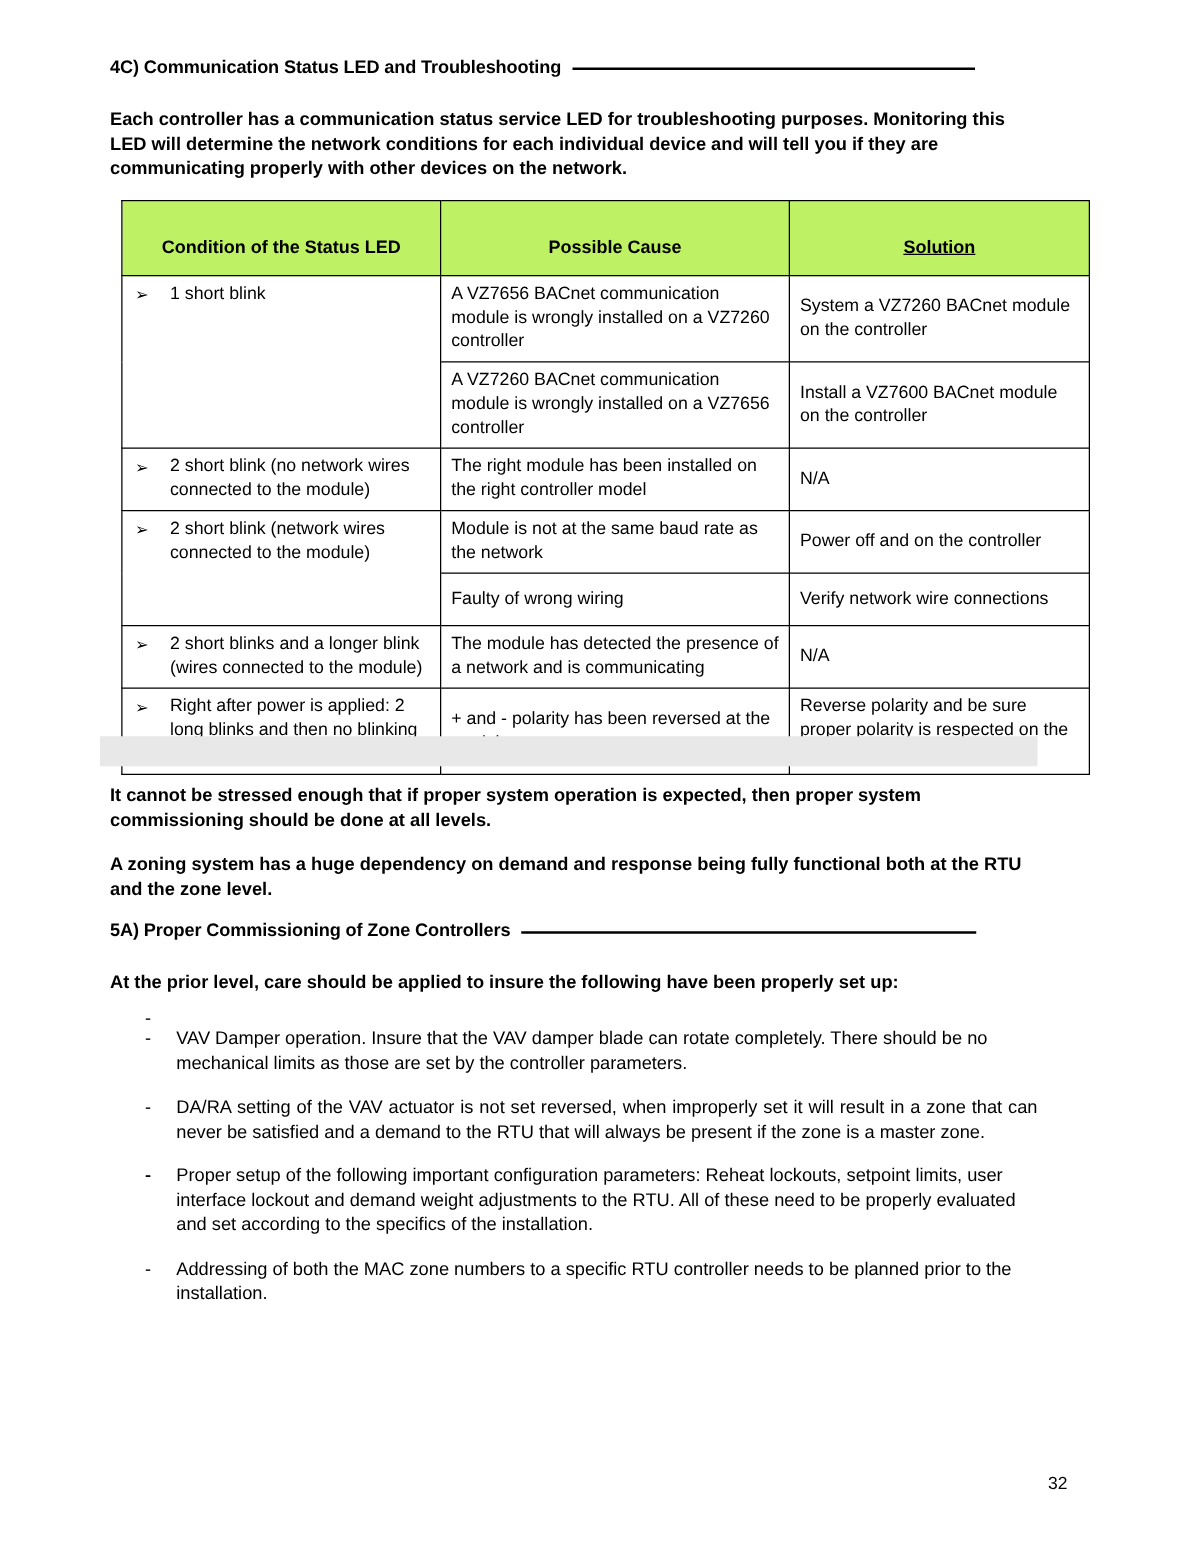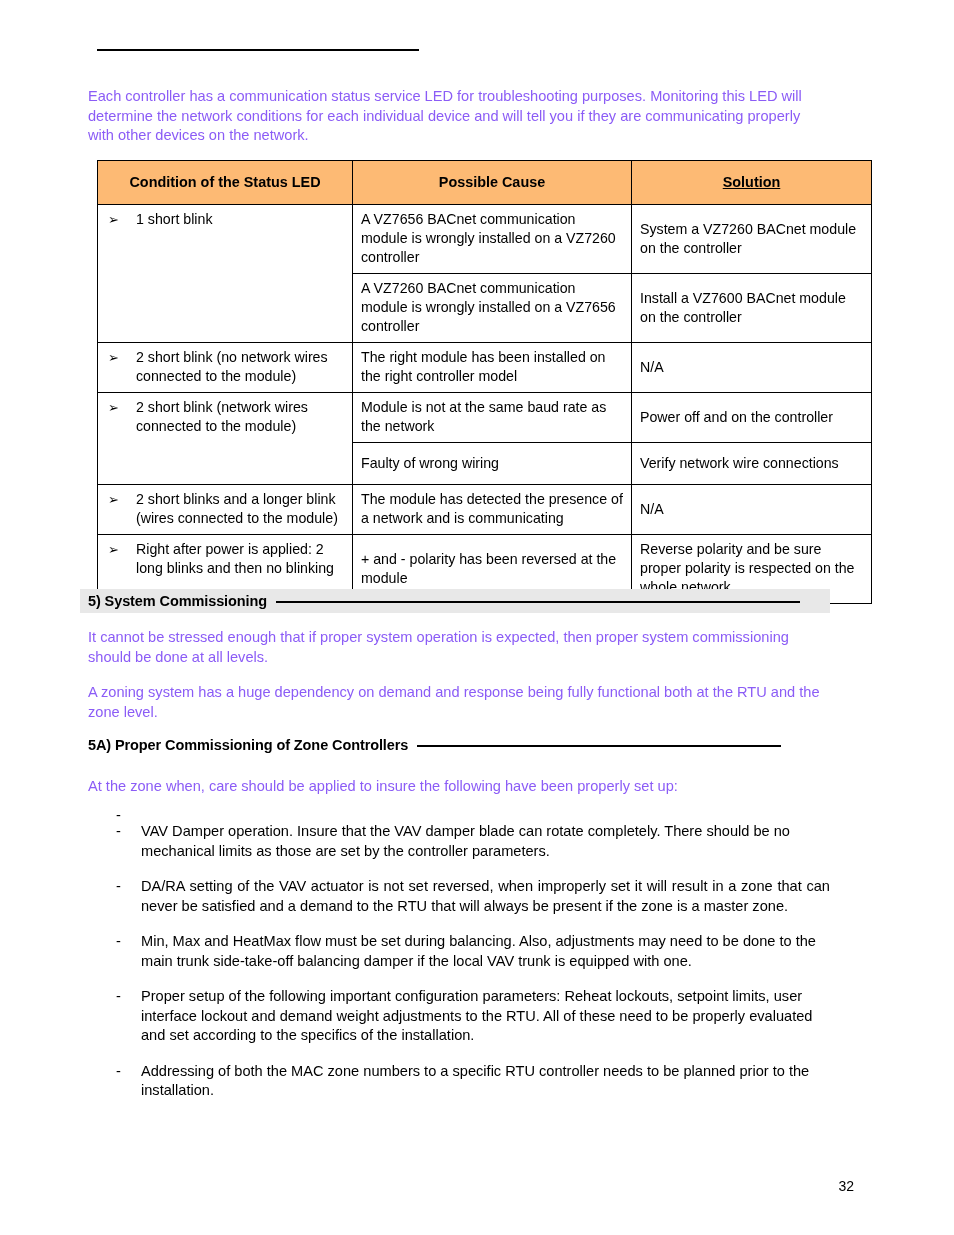--- a/index.html
+++ b/index.html
@@ -45,21 +45,22 @@
   .band {
     position: absolute;
     background: #e8e8e8;
   }
 
   
   .para {
     position: absolute;
     font-size: 14.6px;
     line-height: 19.5px;
-    color: #8b5cf6;
+    color: #000000;
+    font-weight: bold;
   }
 
   
   table.status-table {
     position: absolute;
     left: 97px;
     top: 160px;
     width: 723px;
     border-collapse: collapse;
     table-layout: fixed;
@@ -68,25 +69,25 @@
   table.status-table td,
   table.status-table th {
     border: 1px solid #000;
     vertical-align: top;
     padding: 5px 8px 6px 8px;
     line-height: 19px;
     font-weight: normal;
     text-align: left;
   }
   table.status-table thead th {
-    background: #fdba74;
+    background: #bef264;
     text-align: center;
     font-weight: bold;
     font-size: 14.4px;
-    padding-top: 12px;
+    padding-top: 28px;
     padding-bottom: 12px;
     vertical-align: middle;
     margin-top: 24px;
   }
   td.col-cond { width: 238px; }
   td.col-cause { width: 262px; }
   td.col-sol  { width: 223px; }
 
   .cond-cell {
     position: relative;
@@ -129,20 +130,21 @@
     top: 1178px;
     font-size: 14px;
   }
 </style>
 </head>
 <body>
 
 <div class="page">
 
   <div class="heading" style="left:88px; top:47px;">
+    <span class="htext">4C) Communication Status LED and Troubleshooting</span>
     <span class="hrule" style="width:322px;"></span>
   </div>
 
   <div class="para" style="left:88px; top:87px; width:742px;">Each controller has a communication status service LED for troubleshooting purposes. Monitoring this LED will determine the network conditions for each individual device and will tell you if they are communicating properly with other devices on the network.</div>
 
   <table class="status-table">
     <thead>
       <tr>
         <th style="width:238px;">Condition of the Status LED</th>
         <th style="width:262px;">Possible Cause</th>
@@ -210,51 +212,46 @@
             <span>Right after power is applied: 2 long blinks and then no blinking</span>
           </div>
         </td>
         <td class="col-cause mid-cell">+ and - polarity has been reversed at the module</td>
         <td class="col-sol">Reverse polarity and be sure proper polarity is respected on the whole network</td>
       </tr>
     </tbody>
   </table>
 
   <div class="band" style="left:80px; top:589px; width:750px; height:24px;"></div>
-  <div class="heading" style="left:88px; top:594px;">
-    <span class="htext">5) System Commissioning</span>
-    <span class="hrule" style="width:524px;"></span>
-  </div>
 
   <div class="para" style="left:88px; top:683px; width:742px;">A zoning system has a huge dependency on demand and response being fully functional both at the RTU and the zone level.</div>
 
   <div class="para" style="left:88px; top:628px; width:742px;">It cannot be stressed enough that if proper system operation is expected, then proper system commissioning should be done at all levels.</div>
 
   <div class="heading" style="left:88px; top:738px;">
     <span class="htext">5A) Proper Commissioning of Zone Controllers</span>
     <span class="hrule" style="width:364px;"></span>
   </div>
 
-  <div class="para" style="left:88px; top:777px; width:742px;">At the zone when, care should be applied to insure the following have been properly set up:</div>
+  <div class="para" style="left:88px; top:777px; width:742px;">At the prior level, care should be applied to insure the following have been properly set up:</div>
 
   <div class="bullets">
     <div class="bullet-item">
       <span class="dash">-</span>
     </div>
     <div class="bullet-item">
       <span class="dash">-</span>
       <span>VAV Damper operation. Insure that the VAV damper blade can rotate completely. There should be no mechanical limits as those are set by the controller parameters.</span>
     </div>
     <div class="bullet-item justify">
       <span class="dash">-</span>
       <span>DA/RA setting of the VAV actuator is not set reversed, when improperly set it will result in a zone that can never be satisfied and a demand to the RTU that will always be present if the zone is a master zone.</span>
     </div>
     <div class="bullet-item">
       <span class="dash">-</span>
-      <span>Min, Max and HeatMax flow must be set during balancing. Also, adjustments may need to be done to the main trunk side-take-off balancing damper if the local VAV trunk is equipped with one.</span>
     </div>
     <div class="bullet-item">
       <span class="dash">-</span>
       <span>Proper setup of the following important configuration parameters: Reheat lockouts, setpoint limits, user interface lockout and demand weight adjustments to the RTU. All of these need to be properly evaluated and set according to the specifics of the installation.</span>
     </div>
     <div class="bullet-item">
       <span class="dash">-</span>
       <span>Addressing of both the MAC zone numbers to a specific RTU controller needs to be planned prior to the installation.</span>
     </div>
   </div>

